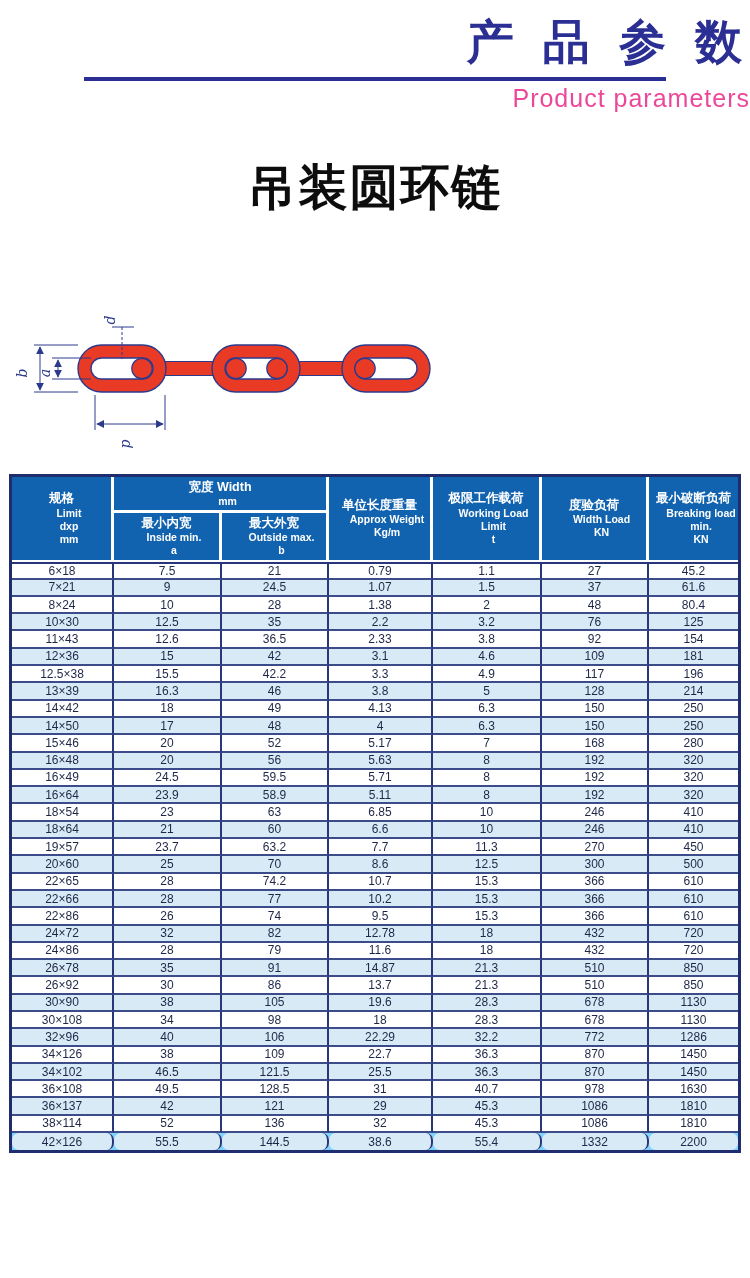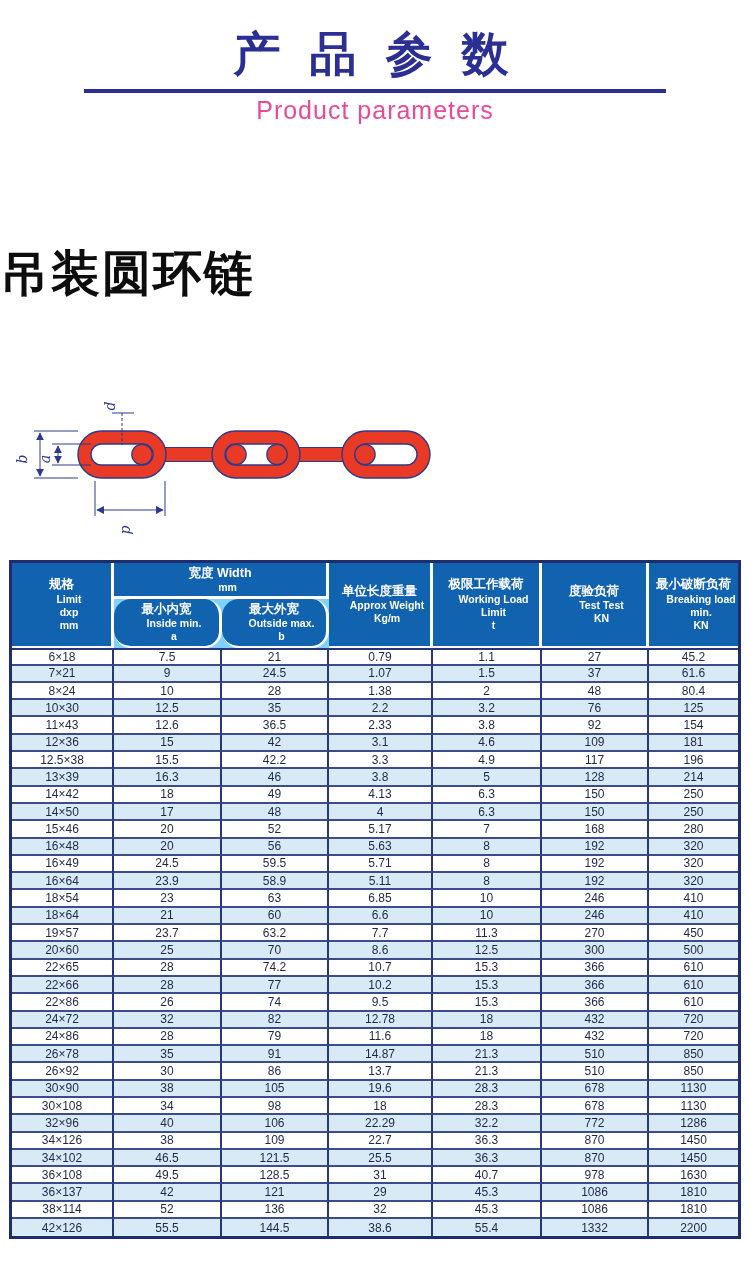--- a/index.html
+++ b/index.html
@@ -3,65 +3,65 @@
 <meta charset="utf-8">
 <style>
   * { box-sizing: border-box; margin: 0; padding: 0; }
   html, body { background: #ffffff; }
   body {
     width: 750px; height: 1278px; margin: 0 auto;
     font-family: "Liberation Sans", sans-serif;
     overflow: hidden;
   }
   
-  .banner { padding-top: 28px; text-align: center; }
+  .banner { padding-top: 16px; text-align: right; }
   .banner-title {
     font-size: 47px; font-weight: bold; color: #2b2f94;
     letter-spacing: 8px; line-height: 1.1;
   }
   .banner-rule {
     width: 582px; height: 4px; background: #2b2f94;
     margin: 9px auto 3px auto;
   }
   .banner-sub {
     font-size: 25px; font-weight: normal; color: #ec4899; letter-spacing: 1px;
   }
   
   .product-title {
-    margin-top: 116px; 
+    margin-top: 42px; text-align: center;
     font-size: 49px; font-weight: bold; color: #0d0d0d; letter-spacing: 2px;
   }
   
   .diagram { margin: 76px auto 0 auto; width: 460px; height: 160px; }
   
   .table-wrap {
     width: 732px; margin: 13px auto 0 auto;
     border: 3px solid #1f2d6e; background: #7dd3fc;
   }
   table.spec {
     width: 100%; border-collapse: separate; border-spacing: 0;
     table-layout: fixed; text-align: center;
   }
   thead th {
     background: #1163af; color: #ffffff; font-weight: bold;
     vertical-align: middle; padding: 2px 0;
     border-right: 3px solid #ffffff; border-bottom: 2px solid #ffffff;
   }
   thead th.last { border-right: none; }
   thead th.group { border-bottom: 3px solid #ffffff; height: 34px; }
-  thead tr.sub th { height: 46px; border-radius: 17px; }
+  thead tr.sub th { height: 46px; }
   thead .cn { font-size: 12.5px; line-height: 1.3; }
   thead .en { font-size: 10.5px; line-height: 1.25; padding-left: 15px; }
   tbody td {
     height: 17.3px; font-size: 12px; color: #1e2747;
     border-right: 2px solid #28377b; border-bottom: 2px solid #3c4b89;
     vertical-align: middle; padding: 0;
   }
   tbody td:last-child { border-right: none; }
-  tbody tr:last-child td { border-bottom: none; }
+  tbody tr:last-child td { border-bottom: none; border-radius: 7px; }
   tbody tr:first-child td { border-top: 2px solid #28377b; }
   tbody tr:nth-child(even) { background: #d9eaf7; }
   tbody tr:nth-child(odd) { background: #ffffff; }
   .dim-label { font-family: "DejaVu Serif", serif; font-style: italic; font-size: 14px; fill: #2c3a8c; }
 </style>
 </head>
 <body>
 
 <div>
 
@@ -155,21 +155,21 @@
             <div class="en">Approx Weight</div>
             <div class="en">Kg/m</div>
           </th>
           <th rowspan="2">
             <div class="cn">极限工作载荷</div>
             <div class="en">Working Load Limit</div>
             <div class="en">t</div>
           </th>
           <th rowspan="2">
             <div class="cn">度验负荷</div>
-            <div class="en">Test Test</div>
+            <div class="en">Width Load</div>
             <div class="en">KN</div>
           </th>
           <th rowspan="2" class="last">
             <div class="cn">最小破断负荷</div>
             <div class="en">Breaking load</div>
             <div class="en">min.</div>
             <div class="en">KN</div>
           </th>
         </tr>
         <tr class="sub">

